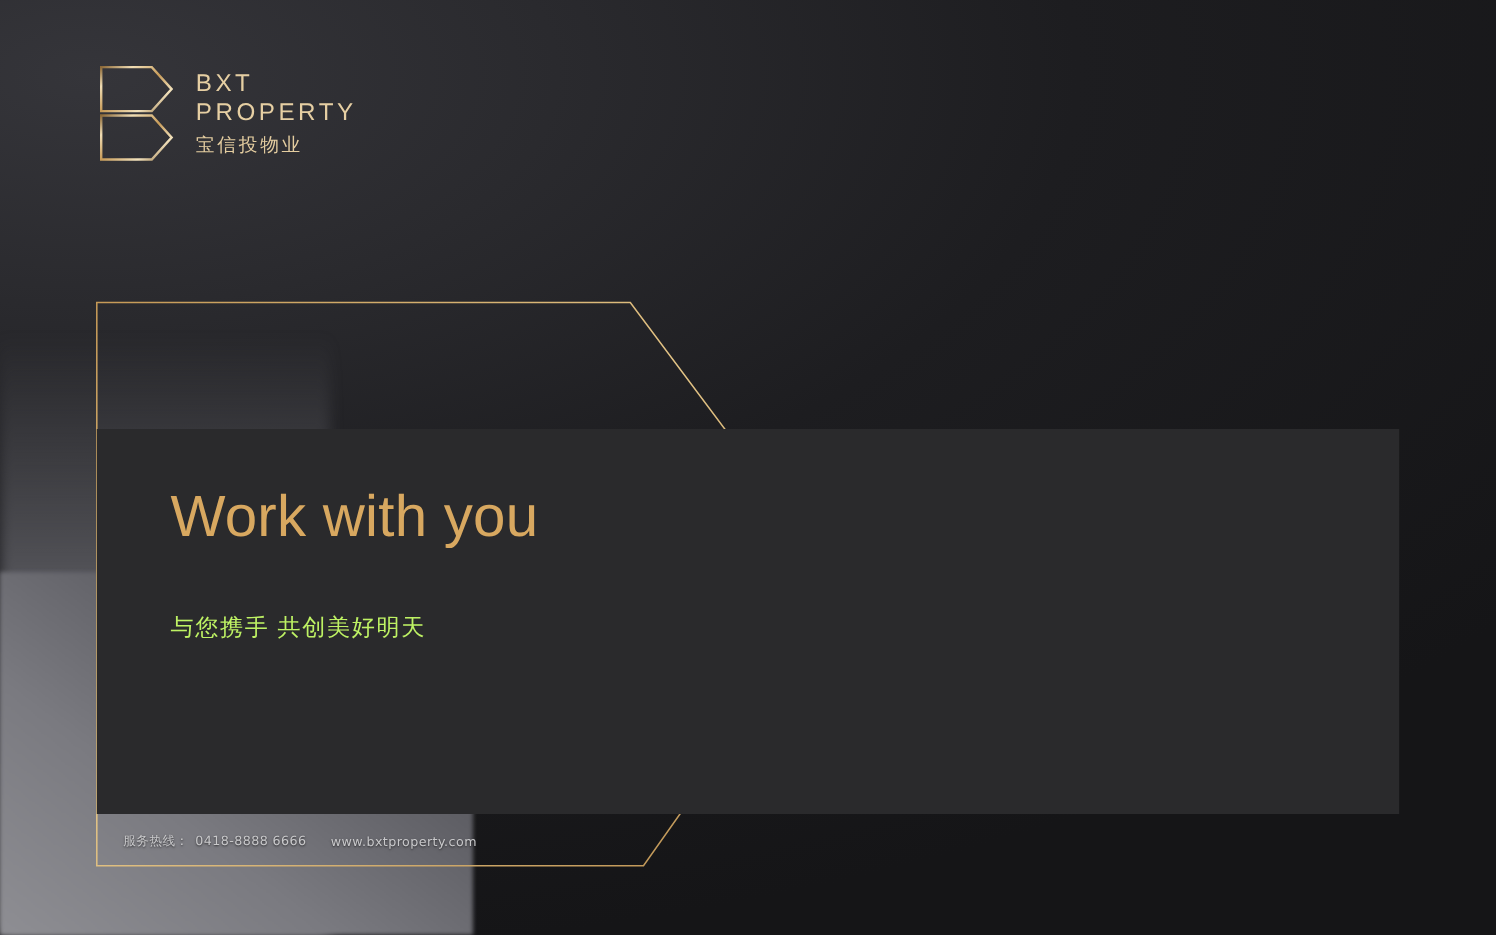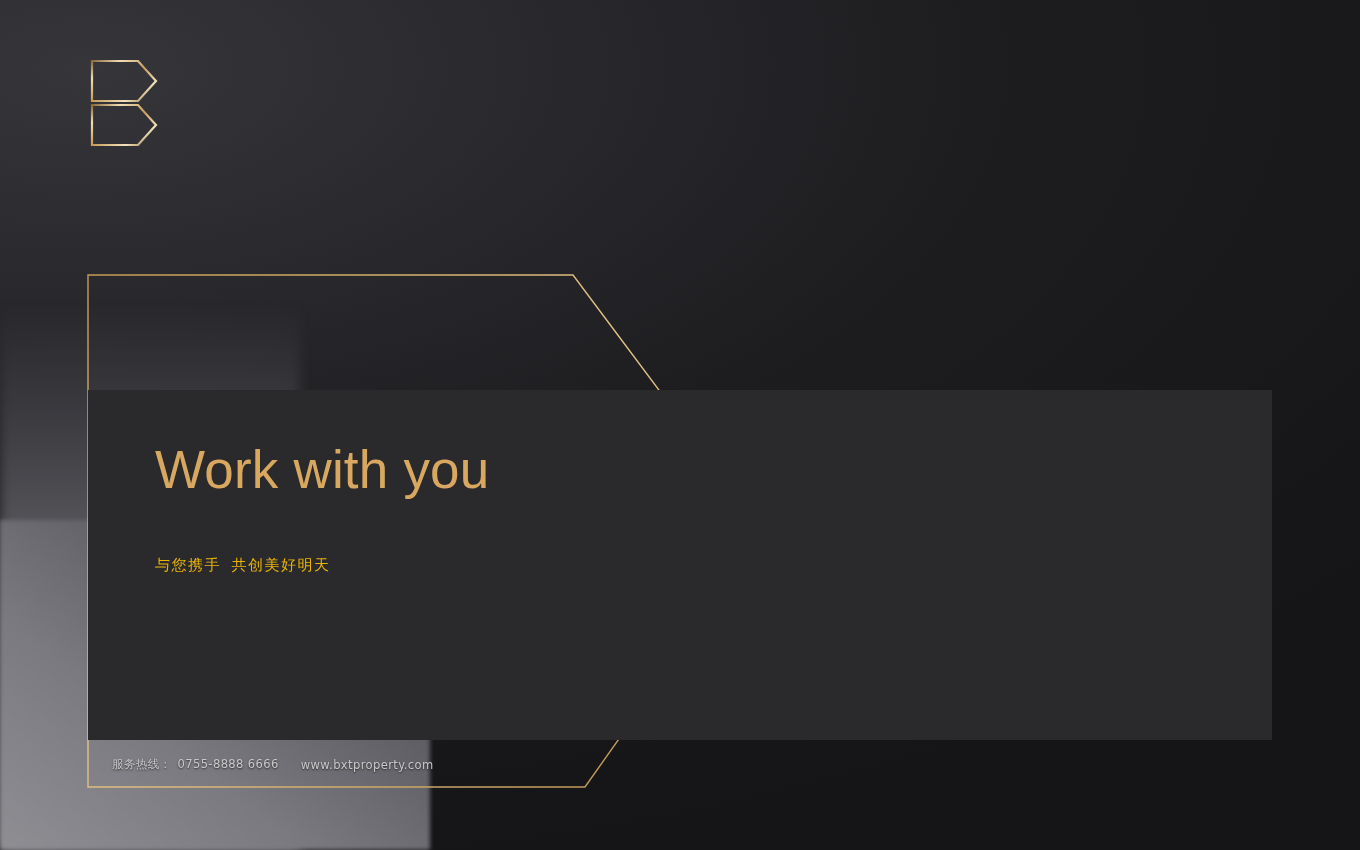--- a/index.html
+++ b/index.html
@@ -62,22 +62,22 @@
     position:absolute;left:155px;top:443px;width:760px;
     color:#d8a860;
     font-size:53px;line-height:1.0;font-weight:300;letter-spacing:.2px;
     font-family:"Liberation Sans","DejaVu Sans",sans-serif;
   }
   #headline .l{display:block;}
   #headline .l2{margin-top:14px;}
 
   #subhead{
     position:absolute;left:155px;top:556px;
-    color:#eab308;font-size:15px;letter-spacing:1.5px;
-    font-family:Liberation Mono, monospace;
+    color:#bef264;font-size:21px;letter-spacing:1.5px;
+    font-family:Liberation Sans, sans-serif;
   }
 
   
   #footer{
     position:absolute;left:112px;top:757px;
     display:flex;align-items:center;gap:22px;
     font-size:11.5px;color:#c9c9cb;letter-spacing:.4px;
     text-shadow:0 1px 2px rgba(0,0,0,.65);
     font-family:"DejaVu Sans","Liberation Sans",sans-serif;
   }
@@ -1190,29 +1190,36 @@
       <g fill="none" stroke="url(#lg)" stroke-width="2.2" stroke-linejoin="miter">
 
         <path d="M 4 3 L 50 3 L 68 23 L 50 43 L 4 43 Z"></path>
 
         <path d="M 4 47 L 50 47 L 68 67 L 50 87 L 4 87 Z"></path>
 
         <path d="M 24 3 L 24 87"></path>
       </g>
     </svg>
 
+    <div id="logo-words">
+      <div class="logo-en">
+        <span>BXT</span>
+        <span>PROPERTY</span>
+      </div>
+      <div class="logo-cn">宝信投物业</div>
+    </div>
   </div>
 
   <div id="headline">
     <span class="l l1">Work with you</span>
   </div>
 
   <div id="subhead">与您携手 共创美好明天</div>
 
   <div id="footer">
     <span class="hot">
       <span>服务热线：</span>
-      <span>0755-8888 6666</span>
+      <span>0418-8888 6666</span>
     </span>
     <span>www.bxtproperty.com</span>
   </div>
 
 </div>
 
 </body></html>

